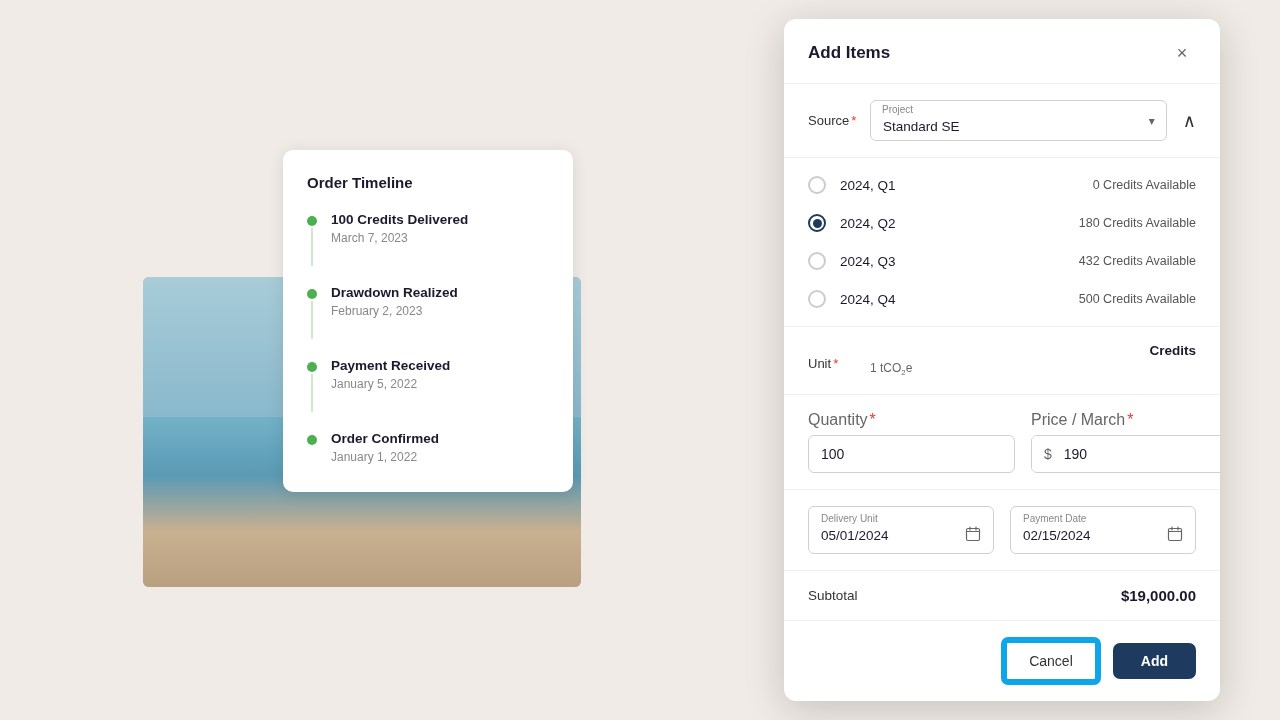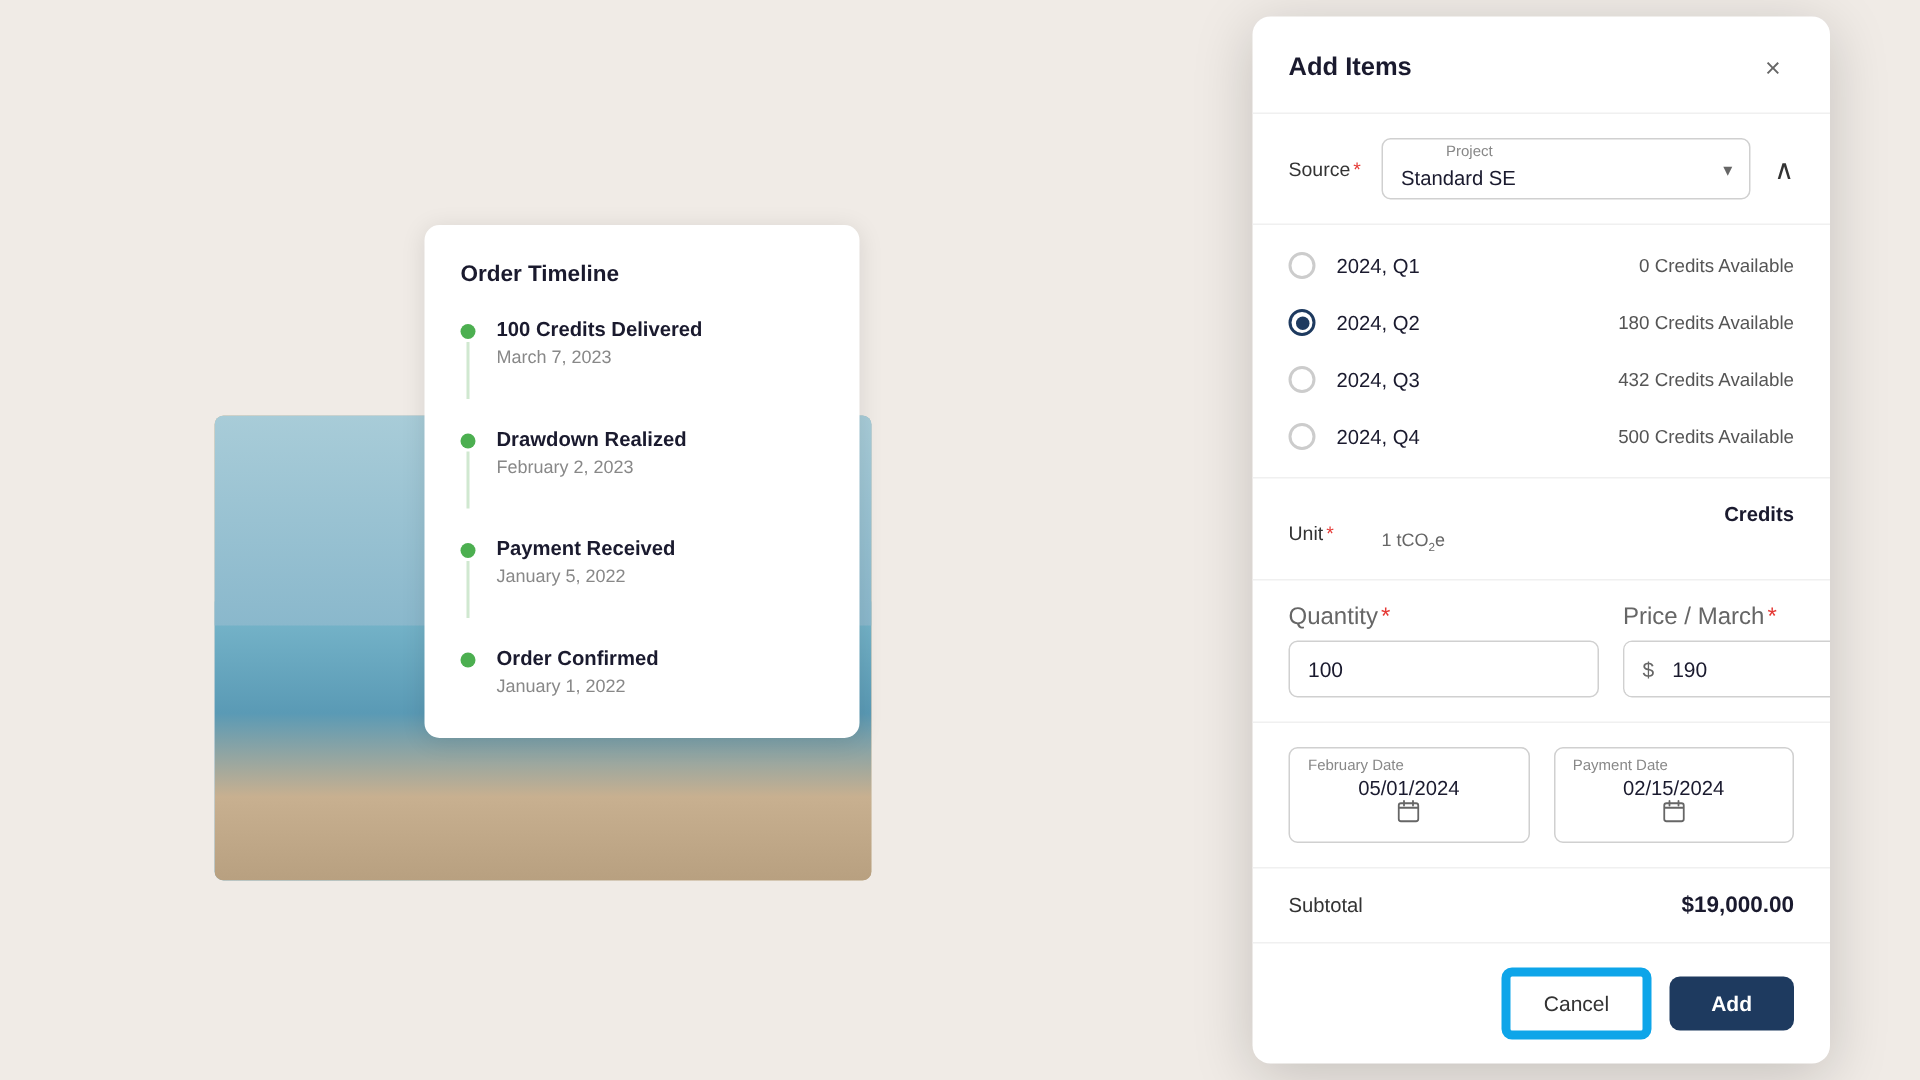--- a/index.html
+++ b/index.html
@@ -128,21 +128,21 @@
       display: flex;
       align-items: center;
       justify-content: flex-end;
       padding-right: 60px;
     }
 
     
     .modal {
       background: #ffffff;
       border-radius: 12px;
-      width: 385px;
+      width: 436px;
       box-shadow: 0 8px 40px rgba(0,0,0,0.18);
       overflow: hidden;
       position: relative;
     }
 
     .modal-header {
       display: flex;
       align-items: center;
       justify-content: space-between;
       padding: 20px 24px 16px 24px;
@@ -195,21 +195,20 @@
       position: relative;
     }
 
     .project-label-floating {
       position: absolute;
       top: 4px;
       left: 12px;
       font-size: 10px;
       color: #888;
       font-weight: 500;
-      margin-left: 31px;
     }
 
     .project-select {
       width: 100%;
       border: 1px solid #d0d0d0;
       border-radius: 6px;
       padding: 18px 36px 6px 12px;
       font-size: 13.5px;
       font-weight: 500;
       color: #1a1a2e;
@@ -402,21 +401,20 @@
       font-size: 10px;
       color: #888;
       padding: 6px 12px 0 12px;
       font-weight: 500;
     }
 
     .date-input-row {
       display: flex;
       align-items: center;
       padding: 2px 12px 8px 12px;
-      flex-direction: column;
     }
 
     .date-value {
       flex: 1;
       font-size: 13.5px;
       color: #1a1a2e;
     }
 
     .calendar-icon {
       color: #666;
@@ -614,21 +612,21 @@
           <span class="price-dollar">$</span>
           <input class="price-input" type="text" value="190" style="">
         </div>
       </div>
     </div>
 
     <div class="date-row">
 
       <div class="date-field-group">
         <div class="date-input-wrapper">
-          <div class="date-label-floating">February Date</div>
+          <div class="date-label-floating">Delivery Unit</div>
           <div class="date-input-row">
             <span class="date-value">05/01/2024</span>
             <span class="calendar-icon">
               <svg width="16" height="16" viewBox="0 0 16 16" fill="none" xmlns="http://www.w3.org/2000/svg">
                 <rect x="1.5" y="2.5" width="13" height="12" rx="1.5" stroke="#666" stroke-width="1.2"></rect>
                 <line x1="1.5" y1="5.5" x2="14.5" y2="5.5" stroke="#666" stroke-width="1.2"></line>
                 <line x1="5" y1="1" x2="5" y2="4" stroke="#666" stroke-width="1.2" stroke-linecap="round"></line>
                 <line x1="11" y1="1" x2="11" y2="4" stroke="#666" stroke-width="1.2" stroke-linecap="round"></line>
               </svg>
             </span>

